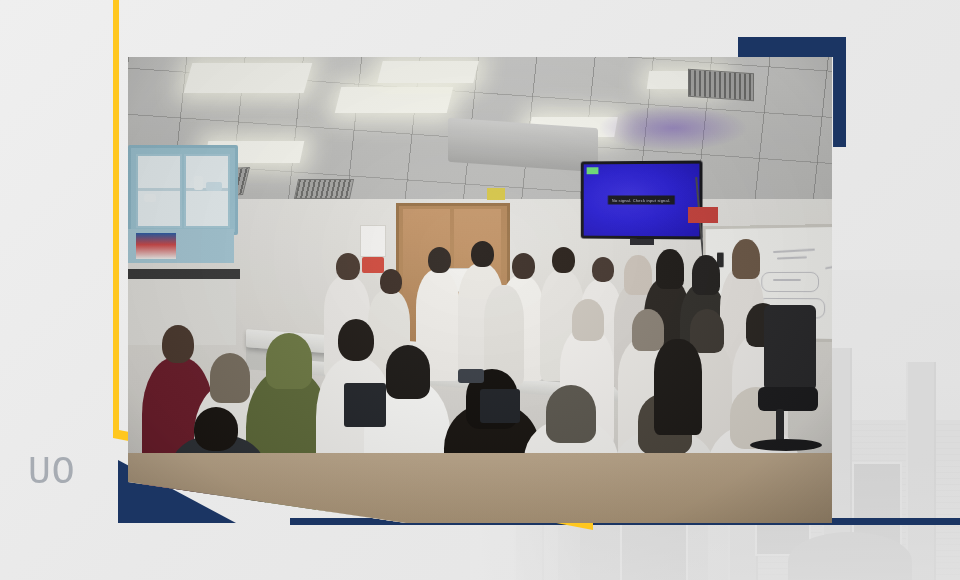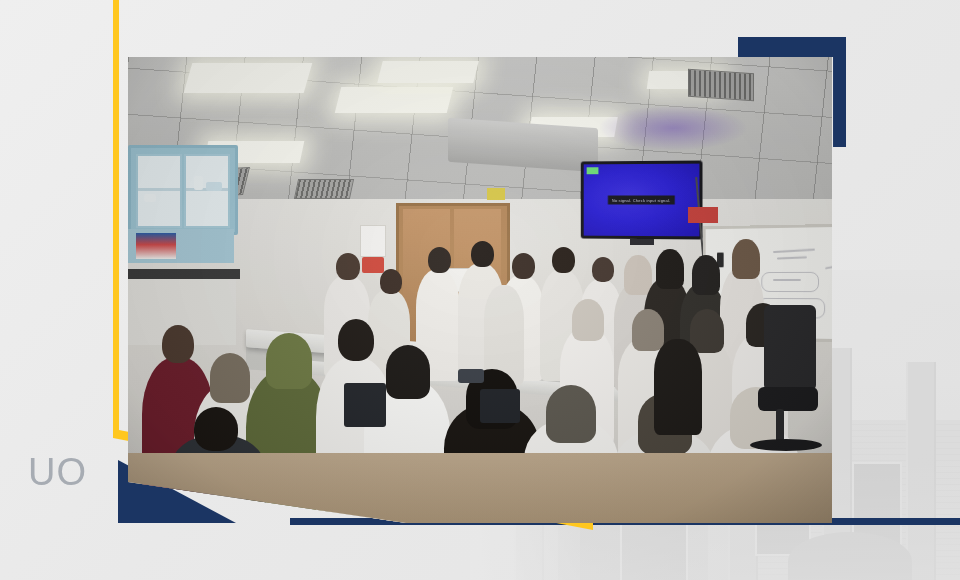--- a/index.html
+++ b/index.html
@@ -508,21 +508,21 @@
     clip-path: polygon(0 0, 100% 0, 100% 100%, 88% 100%, 88% 20px, 0 20px);
   }
 
   
   .logo {
     position: absolute;
     left: 28px;
     top: 455px;
     width: 80px;
     color: #a7acb3;
-    font-family: Liberation Sans, sans-serif;
+    font-family: Liberation Mono, monospace;
     line-height: 0.94;
     letter-spacing: 1px;
     user-select: none;
   }
   .logo-line {
     display: block;
     font-size: 38px;
     font-weight: 400;
   }
   .logo-line.l2 { margin-top: 2px; }

